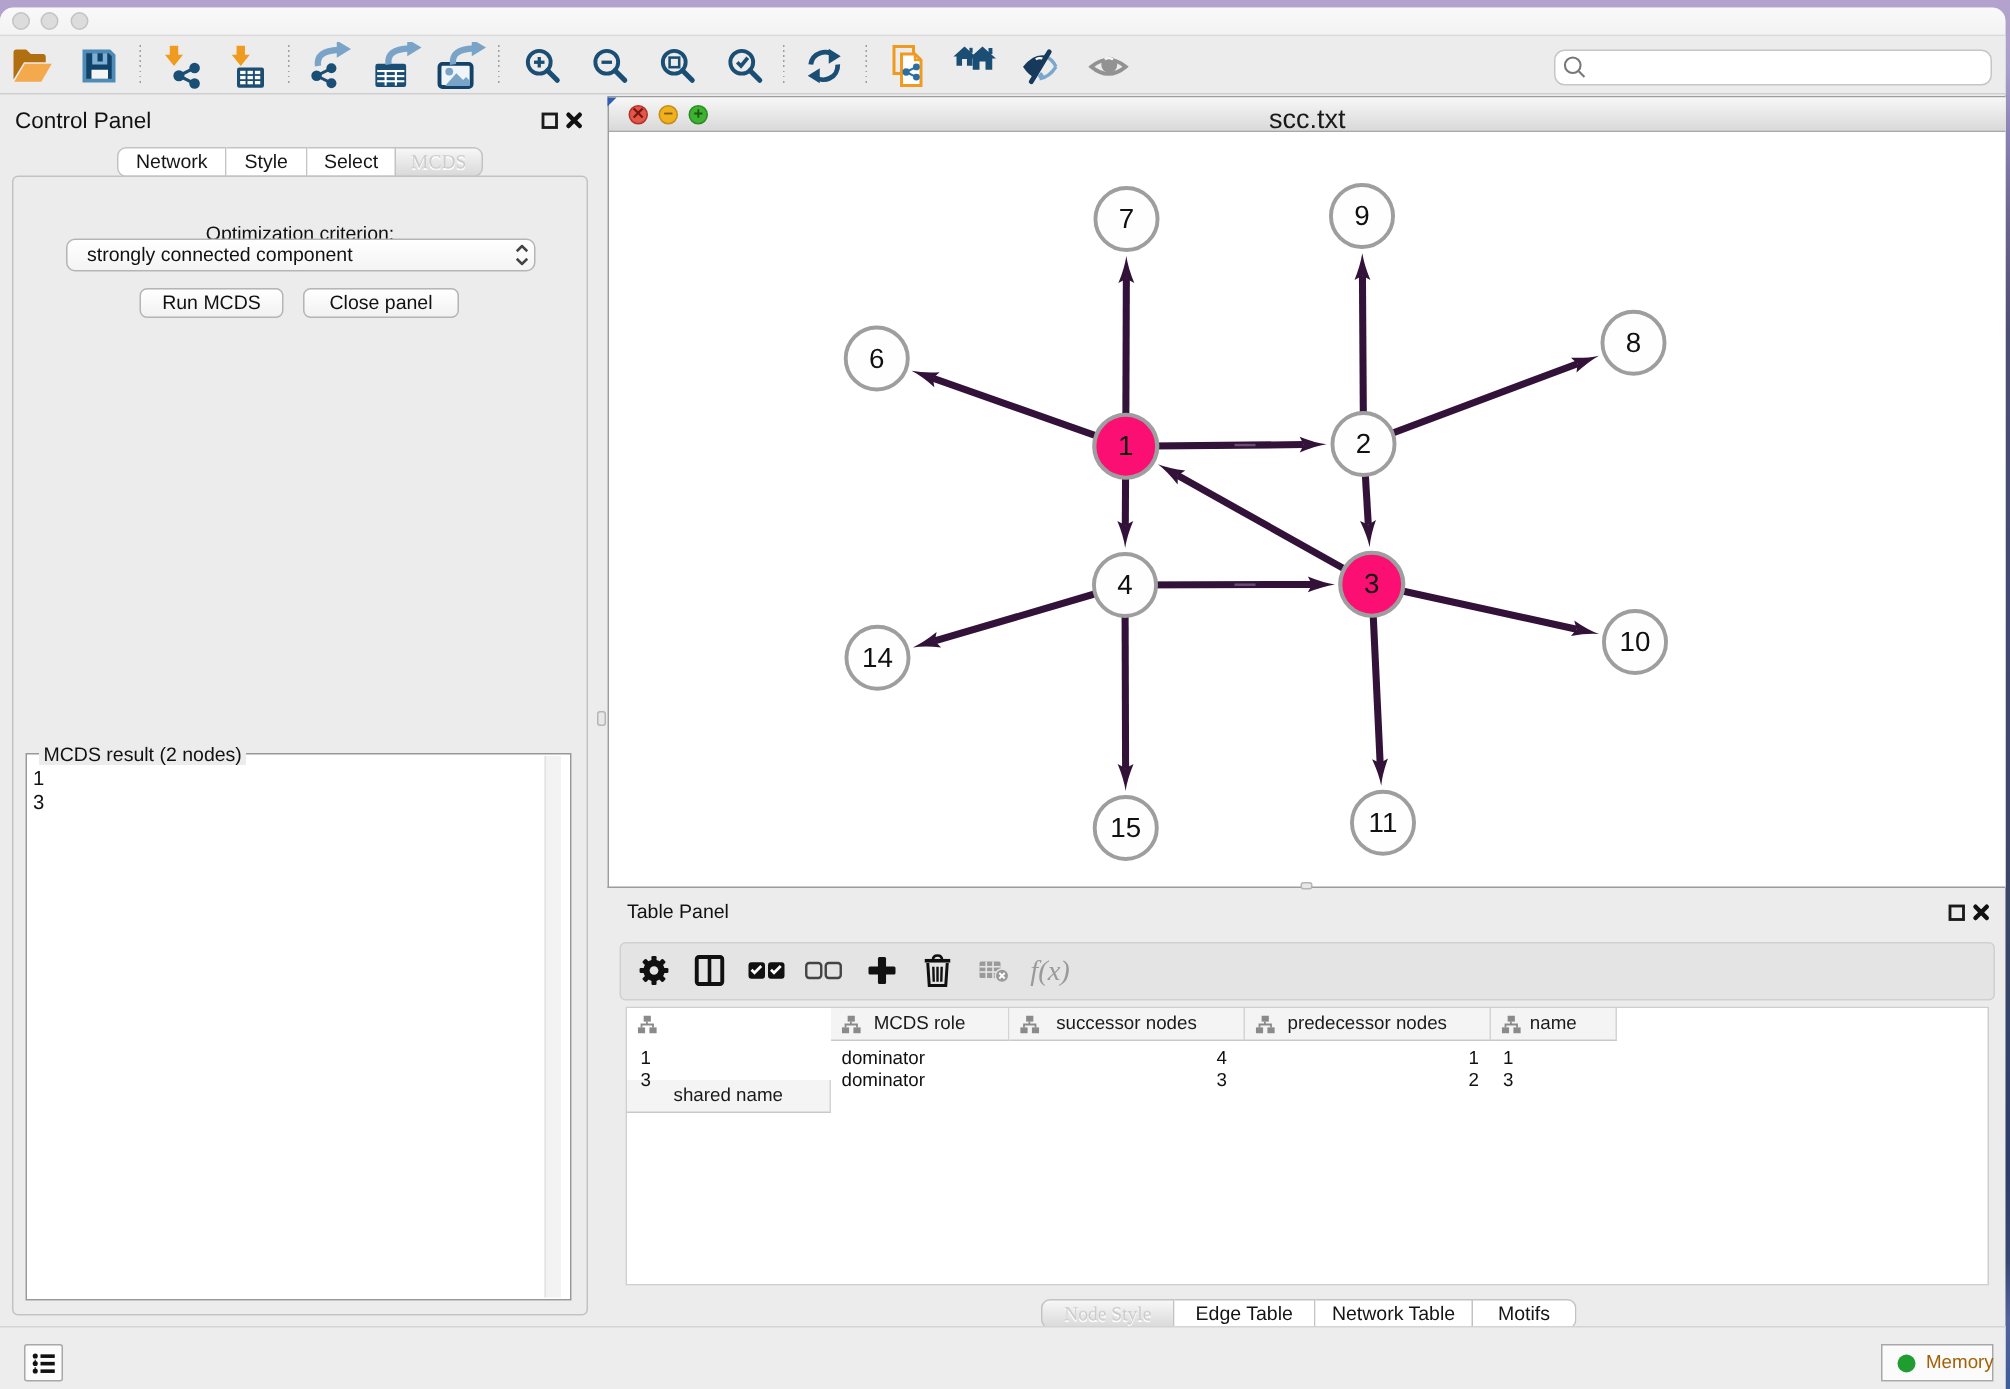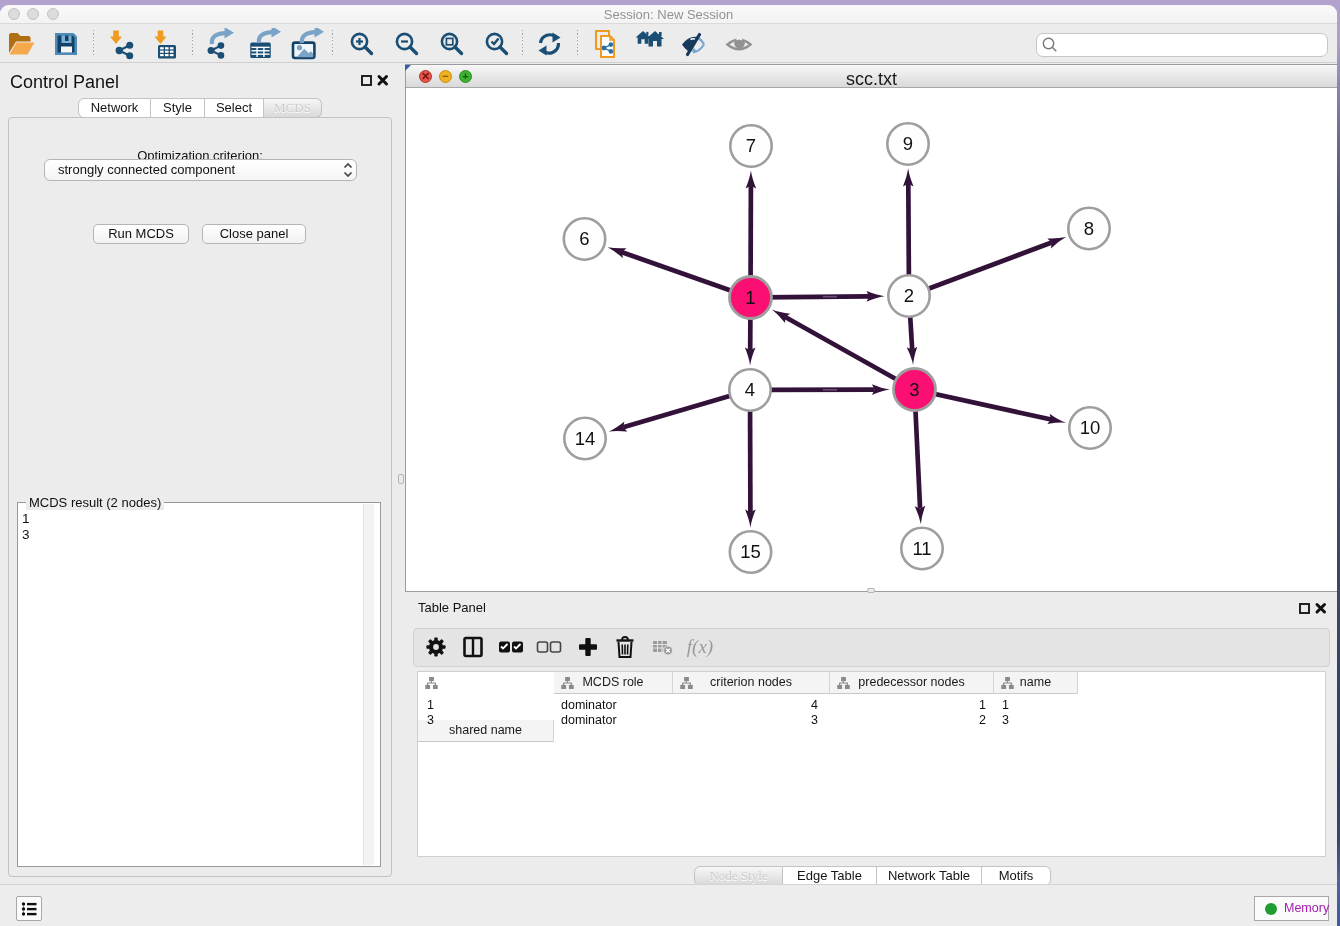--- a/index.html
+++ b/index.html
@@ -22,36 +22,36 @@
      font-size:13px; color:#929292; }
   
   #toolbar { position:absolute; left:0; top:24px; width:1337px; height:39px;
     background:#ececec; border-bottom:1px solid #cfcfcf; }
   .tsep { position:absolute; top:30px; height:26px; width:1px;
     background:repeating-linear-gradient(180deg,#9f9f9f 0 1.2px,rgba(0,0,0,0) 1.2px 3.4px); }
   #searchbox { position:absolute; left:1036px; top:33px; width:292px; height:24px;
     background:#fff; border:1px solid #c6c6c6; border-radius:7px; }
   .ticon { position:absolute; }
   
-  #cp-title { position:absolute; left:10px; top:72px; font-size:18px; color:#111; }
+  #cp-title { position:absolute; left:10px; top:72px; font-size:15px; color:#111; }
   #cp-tabs { position:absolute; left:78px; top:98px; height:20px; }
   .tab { position:absolute; top:0; height:20px; background:#fff; border:1px solid #c3c3c3;
      font-size:13px; color:#151515; text-align:center; line-height:18px; }
   .tab.sel { background:linear-gradient(180deg,#f7f7f7,#d9d9d9); color:#ccc;
      text-shadow:0 1px 0 #fff;font-family:Liberation Serif, serif; }
   #cp-content { position:absolute; left:8px; top:117px; width:384px; height:760px;
      border:1px solid #c3c3c3; border-radius:4px; }
   #opt-label { position:absolute; left:8px; top:148px; width:384px; text-align:center;
      font-size:13px; color:#111; }
   #dropdown { position:absolute; left:44px; top:159px; width:313px; height:22px;
      background:linear-gradient(180deg,#ffffff,#f4f4f4); border:1px solid #b5b5b5;
      border-radius:6px; font-size:13px; color:#111; line-height:20px; padding-left:13px; }
   .btn { position:absolute; height:20px; background:linear-gradient(180deg,#ffffff,#f1f1f1);
      border:1px solid #b5b5b5; border-radius:5px; font-size:13px; color:#111;
-     text-align:center; line-height:18px;margin-top:32px; }
+     text-align:center; line-height:18px; }
   
   #fieldset { position:absolute; left:17px; top:502px; width:364px; height:365px;
      border:1px solid #989898; background:#fff; }
   #fieldscroll { position:absolute; left:363px; top:504px; width:11px; height:361px;
      background:#f3f3f3; border-left:1px solid #e2e2e2; }
   #fieldlabel { position:absolute; left:26px; top:495px; font-size:13px; color:#111;
      background:#ececec; padding:0 3px; }
   #fieldtext { position:absolute; left:22px; top:511px; font-size:13.5px; color:#111;
      line-height:16px; }
   
@@ -78,35 +78,34 @@
      font-size:12.5px; color:#1a1a1a; text-align:center; line-height:21px; }
   .trow { position:absolute; font-size:12.5px; color:#111; height:16px; line-height:16px; }
   .hicon { position:absolute; top:5px; }
   #tp-tabs { position:absolute; left:0; top:866px; height:20px; }
   
   #statusbar { position:absolute; left:0; top:884px; width:1337px; height:42px;
      background:#ededed; border-top:1px solid #d4d4d4; }
   #listbtn { position:absolute; left:16px; top:896px; width:26px; height:25px;
      background:#fcfcfc; border:1px solid #a8a8a8; border-radius:2px; }
   #membtn { position:absolute; left:1254px; top:896px; width:75px; height:25px;
-     background:#fbfbfb; border:1px solid #a8a8a8; font-size:12.5px; color:#a21caf;
+     background:#fbfbfb; border:1px solid #a8a8a8; font-size:12.5px; color:#a16207;
      line-height:23px; text-align:left; padding-left:29px; }
   #memdot { position:absolute; left:10px; top:6px; width:12px; height:12px;
      border-radius:50%; background:#1f9d31; }
 </style>
 </head>
 <body>
 <div id="rightstrip"></div>
 <div id="win"></div>
 <div id="blc"></div>
 <div id="titlebar">
   <div class="tl" style="left:8px"></div>
   <div class="tl" style="left:27px"></div>
   <div class="tl" style="left:47px"></div>
-  <div id="titletext">Session: New Session</div>
 </div>
 <div id="toolbar"></div>
 <svg class="ticon" style="left:6px; top:28px;" width="760" height="34" viewBox="0 0 760 34">
     <g transform="translate(16,16)">
       <path d="M-13,9 L-13,-9 Q-13,-11 -11,-11 L-4.5,-11 L-1.5,-8 L6.5,-8 Q8.5,-8 8.5,-6 L8.5,-2.5 L-6,-2.5 L-13,9 Z" fill="#b06f10"></path>
       <path d="M-12.5,10.5 L-5.5,-1.5 L12.5,-1.5 L5.5,10.5 Z" fill="#f5a94d"></path>
     </g>
     <g transform="translate(60,16)">
       <path d="M-11,-11 H7.5 L11,-7.5 V11 H-11 Z" fill="#4f8cb5"></path>
       <path d="M-8.5,-8.5 H6.5 L8.5,-6.5 V8.5 H-8.5 Z" fill="#11436a"></path>
@@ -418,21 +417,21 @@
     </svg>
     <div class="thcell" style="left:136px; width:119px;">MCDS role</div>
     <svg class="hicon" style="left:143px;" width="13" height="12" viewBox="0 0 10.4 10">
       <g fill="#8a8a8a">
         <rect x="3.2" y="0" width="4" height="3.4"></rect>
         <rect x="0" y="6.6" width="4" height="3.4"></rect>
         <rect x="6.4" y="6.6" width="4" height="3.4"></rect>
         <path d="M5,3.4 V5 M2,6.6 V5 H8.4 V6.6" fill="none" stroke="#8a8a8a" stroke-width="1"></path>
       </g>
     </svg>
-    <div class="thcell" style="left:255px; width:157px;">criterion nodes</div>
+    <div class="thcell" style="left:255px; width:157px;">successor nodes</div>
     <svg class="hicon" style="left:262px;" width="13" height="12" viewBox="0 0 10.4 10">
       <g fill="#8a8a8a">
         <rect x="3.2" y="0" width="4" height="3.4"></rect>
         <rect x="0" y="6.6" width="4" height="3.4"></rect>
         <rect x="6.4" y="6.6" width="4" height="3.4"></rect>
         <path d="M5,3.4 V5 M2,6.6 V5 H8.4 V6.6" fill="none" stroke="#8a8a8a" stroke-width="1"></path>
       </g>
     </svg>
     <div class="thcell" style="left:412px; width:164px;">predecessor nodes</div>
     <svg class="hicon" style="left:419px;" width="13" height="12" viewBox="0 0 10.4 10">

